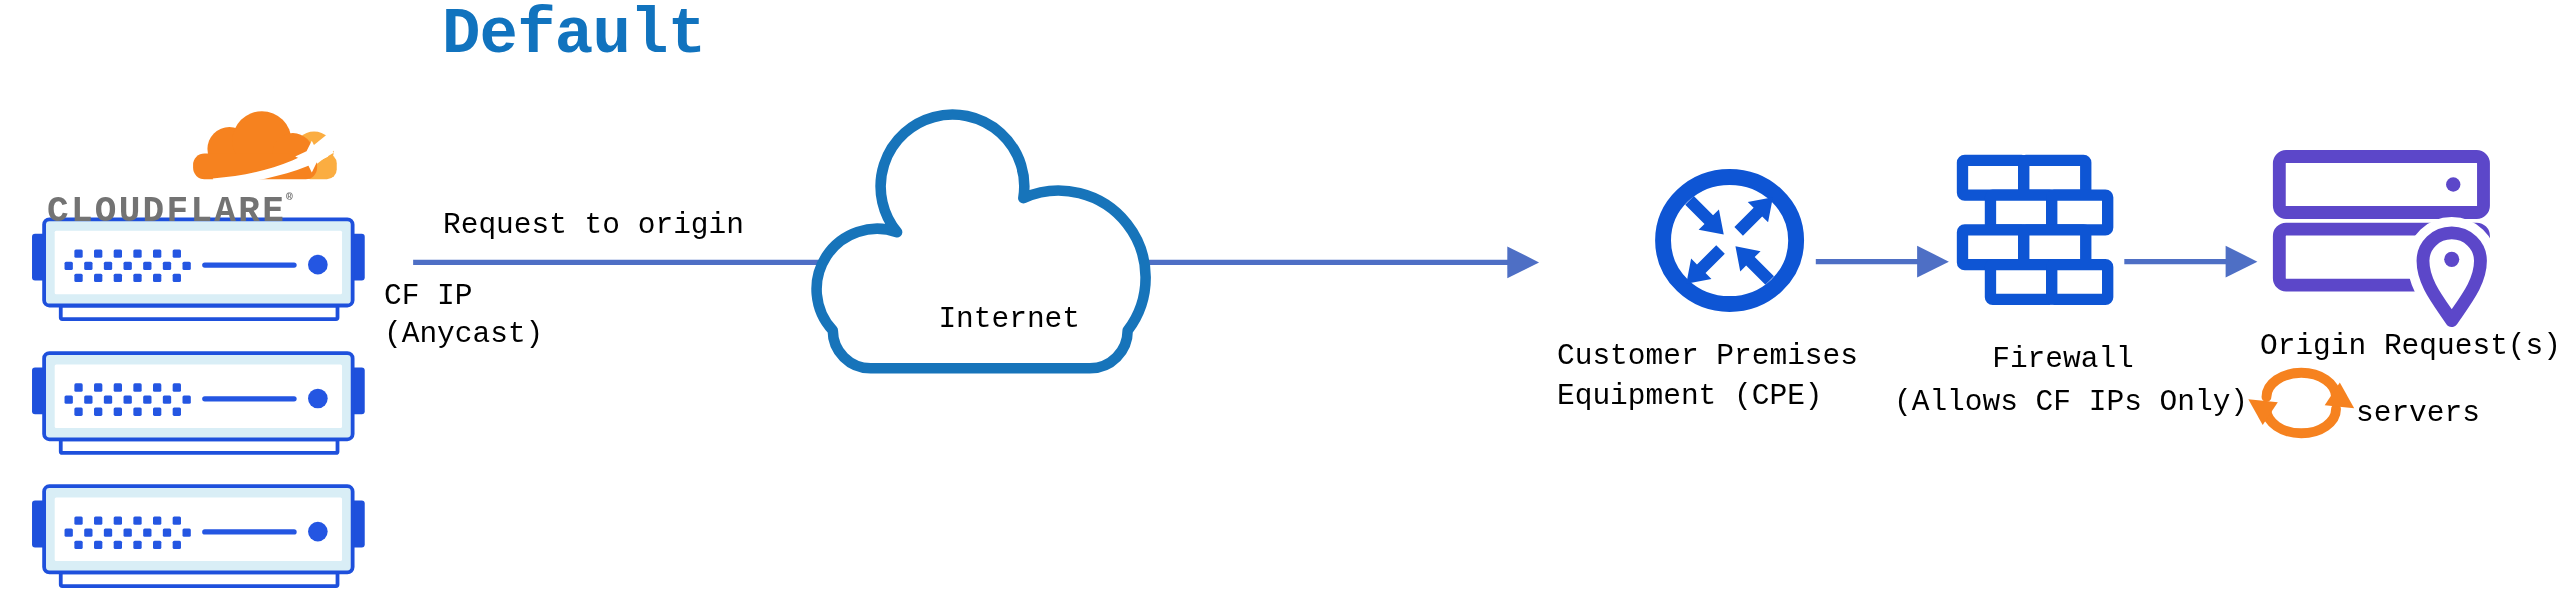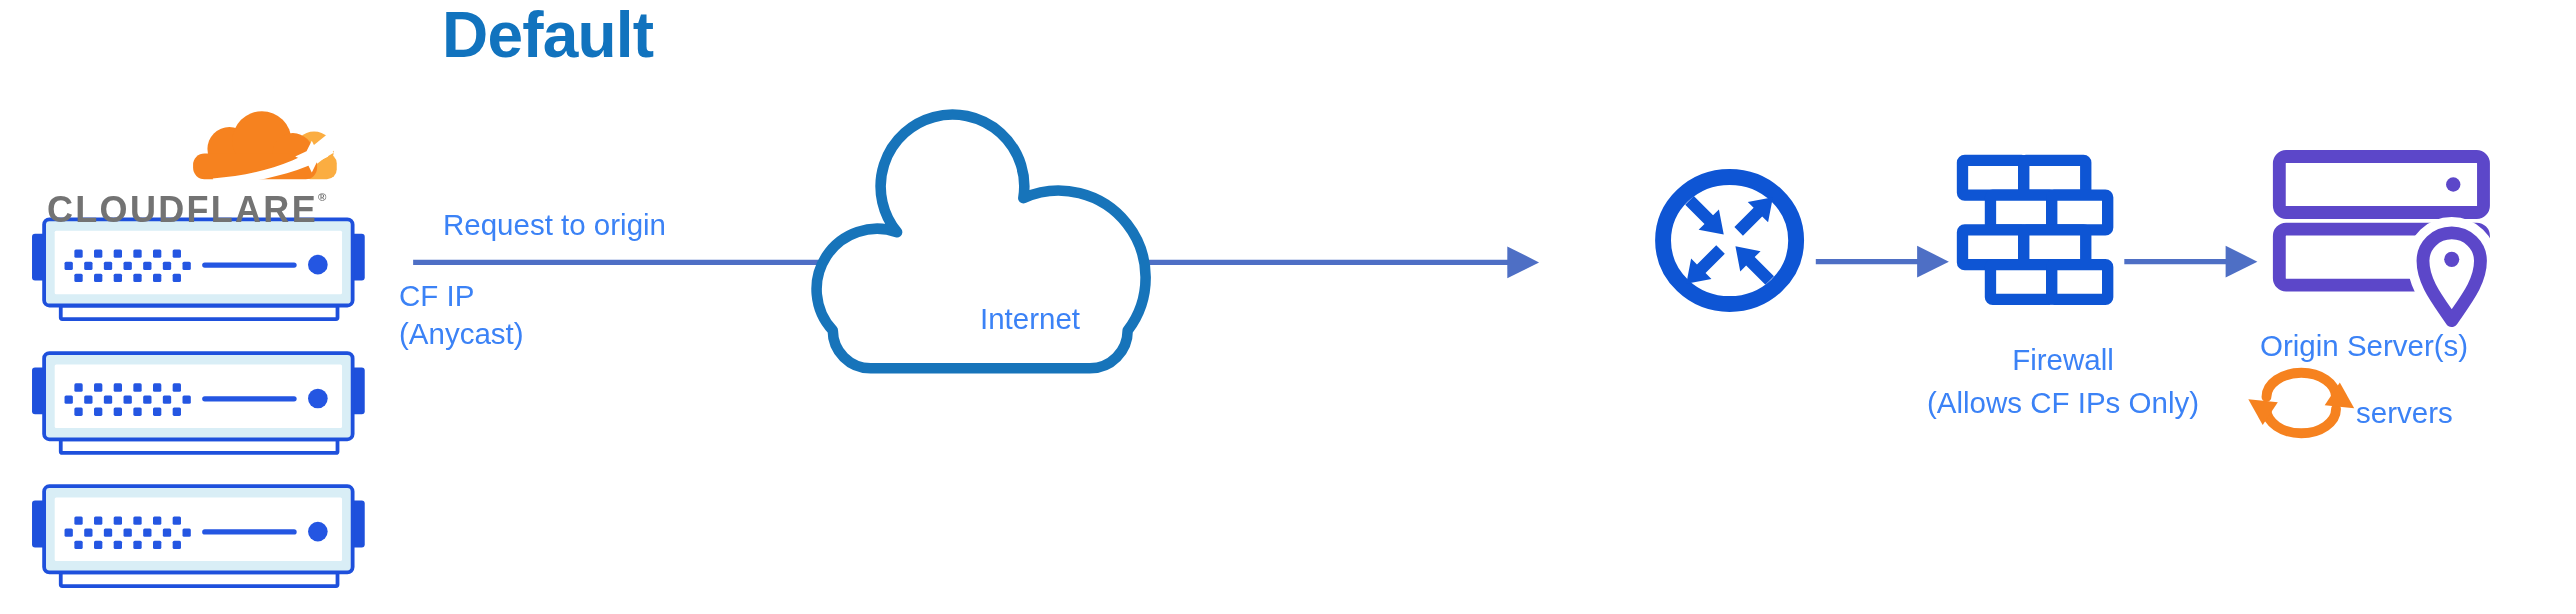--- a/index.html
+++ b/index.html
@@ -1,32 +1,32 @@
 <!DOCTYPE html>
 <html style="font-size:12px"><head>
 <meta charset="utf-8">
 <style>
   html,body{margin:0;padding:0;background:#ffffff;}
   .canvas{
     position:relative;width:2576px;height:614px;background:#ffffff;overflow:hidden;
-    font-family:Liberation Sans, sans-serif;
+    font-family:Liberation Mono, monospace;
   }
   .gfx{position:absolute;left:0;top:0;width:2576px;height:614px;}
-  .txt{position:absolute;color:#3b82f6;font-size:29.5px;line-height:38px;white-space:nowrap;}
+  .txt{position:absolute;color:#000000;font-size:29.5px;line-height:38px;white-space:nowrap;}
   .title{
     position:absolute;left:442px;top:-6px;color:#1173BE;
     font-size:64px;font-weight:600;letter-spacing:-0.8px;line-height:83px;white-space:nowrap;
   }
   .wordmark{
     position:absolute;left:47px;top:179px;color:#737373;
     font-size:36px;font-weight:700;letter-spacing:2.3px;line-height:36px;white-space:nowrap;
   }
   .wordmark sup{font-size:11.4px;letter-spacing:0;vertical-align:21px;}
   .lbl-request{left:443px;top:206px;}
-  .lbl-cfip{left:384px;top:277px;line-height:38px;margin-left:15px;}
+  .lbl-cfip{left:384px;top:277px;line-height:38px;}
   .lbl-internet{left:876px;top:300px;width:204px;text-align:right;}
   .lbl-cpe{left:1557px;top:336px;line-height:40px;}
   .lbl-firewall{left:1894px;top:338px;width:338px;text-align:center;line-height:43px;}
   .lbl-origin{left:2260px;top:327px;}
   .lbl-cloudflared{left:2356px;top:392px;line-height:42px;}
   .line{display:block;}
 </style>
 </head>
 <body>
 
@@ -152,26 +152,30 @@
 
   <div class="txt lbl-request">Request to origin</div>
 
   <div class="txt lbl-cfip">
     <span class="line">CF IP</span>
     <span class="line">(Anycast)</span>
   </div>
 
   <div class="txt lbl-internet">Internet</div>
 
+  <div class="txt lbl-cpe">
+    <span class="line">Customer Premises</span>
+    <span class="line">Equipment (CPE)</span>
+  </div>
 
   <div class="txt lbl-firewall">
     <span class="line">Firewall</span>
     <span class="line">(Allows CF IPs Only)</span>
   </div>
 
-  <div class="txt lbl-origin">Origin Server(s)</div>
+  <div class="txt lbl-origin">Origin Request(s)</div>
 
   <div class="txt lbl-cloudflared">
     <span class="line">servers</span>
   </div>
 
 </div>
 
 
 </body></html>

